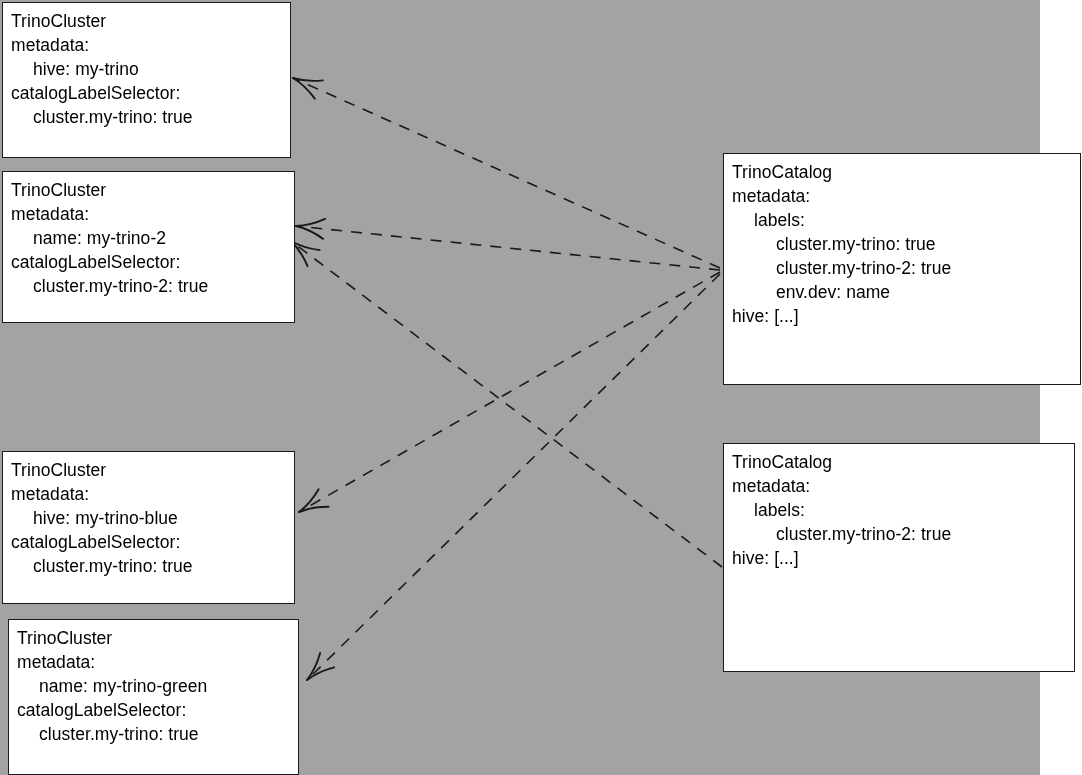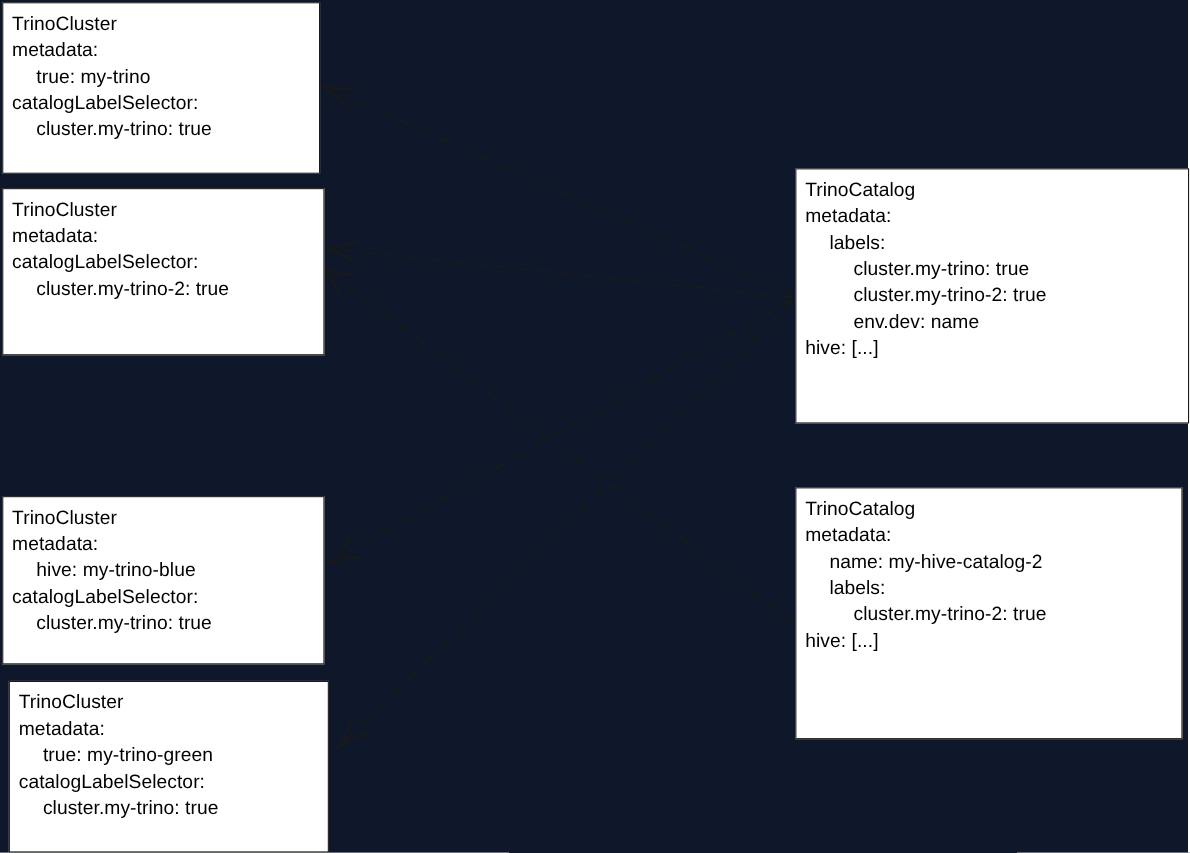--- a/index.html
+++ b/index.html
@@ -10,22 +10,21 @@
   body {
     width: 1082px;
     height: 775px;
     font-family: "Liberation Sans", sans-serif;
     overflow: hidden;
   }
   #canvas {
     position: relative;
     width: 1040px;
     height: 775px;
-    background: #0f172a;
-    padding-left: 40px;
+    background: #a3a3a3;
   }
   #edges {
     position: absolute;
     left: 0;
     top: 0;
     width: 1082px;
     height: 775px;
     pointer-events: none;
   }
   .node {
@@ -84,60 +83,60 @@
       <g>
         <line x1="722" y1="567" x2="291" y2="241" stroke="#1a1a1a" stroke-width="1.6" stroke-dasharray="11 9" fill="none"></line>
         <path d="M 291 241 Q 303.36566509614823 248.09334659271505 319.5921420182067 250.08236834810717" stroke="#1a1a1a" stroke-width="1.9" fill="none" stroke-linecap="round"></path>
         <path d="M 291 241 Q 301.1911757855319 250.9682082273029 307.5215397451537 266.0407412919288" stroke="#1a1a1a" stroke-width="1.9" fill="none" stroke-linecap="round"></path>
       </g>
     </svg>
 
   <div class="node" id="node-my-trino">
     <div class="node-line ind-0">TrinoCluster</div>
     <div class="node-line ind-0">metadata:</div>
-    <div class="node-line ind-1">true: my-trino</div>
+    <div class="node-line ind-1">hive: my-trino</div>
     <div class="node-line ind-0">catalogLabelSelector:</div>
     <div class="node-line ind-1">cluster.my-trino: true</div>
   </div>
 
   <div class="node" id="node-my-trino-2">
     <div class="node-line ind-0">TrinoCluster</div>
     <div class="node-line ind-0">metadata:</div>
+    <div class="node-line ind-1">name: my-trino-2</div>
     <div class="node-line ind-0">catalogLabelSelector:</div>
     <div class="node-line ind-1">cluster.my-trino-2: true</div>
   </div>
 
   <div class="node" id="node-my-trino-blue">
     <div class="node-line ind-0">TrinoCluster</div>
     <div class="node-line ind-0">metadata:</div>
     <div class="node-line ind-1">hive: my-trino-blue</div>
     <div class="node-line ind-0">catalogLabelSelector:</div>
     <div class="node-line ind-1">cluster.my-trino: true</div>
   </div>
 
   <div class="node" id="node-my-trino-green">
     <div class="node-line ind-0">TrinoCluster</div>
     <div class="node-line ind-0">metadata:</div>
-    <div class="node-line ind-1">true: my-trino-green</div>
+    <div class="node-line ind-1">name: my-trino-green</div>
     <div class="node-line ind-0">catalogLabelSelector:</div>
     <div class="node-line ind-1">cluster.my-trino: true</div>
   </div>
 
   <div class="node" id="node-my-hive-catalog-1">
     <div class="node-line ind-0">TrinoCatalog</div>
     <div class="node-line ind-0">metadata:</div>
     <div class="node-line ind-1">labels:</div>
     <div class="node-line ind-2">cluster.my-trino: true</div>
     <div class="node-line ind-2">cluster.my-trino-2: true</div>
     <div class="node-line ind-2">env.dev: name</div>
     <div class="node-line ind-0">hive: [...]</div>
   </div>
 
   <div class="node" id="node-my-hive-catalog-2">
     <div class="node-line ind-0">TrinoCatalog</div>
     <div class="node-line ind-0">metadata:</div>
-    <div class="node-line ind-1">name: my-hive-catalog-2</div>
     <div class="node-line ind-1">labels:</div>
     <div class="node-line ind-2">cluster.my-trino-2: true</div>
     <div class="node-line ind-0">hive: [...]</div>
   </div>
 
 </div>
 
 </body></html>

